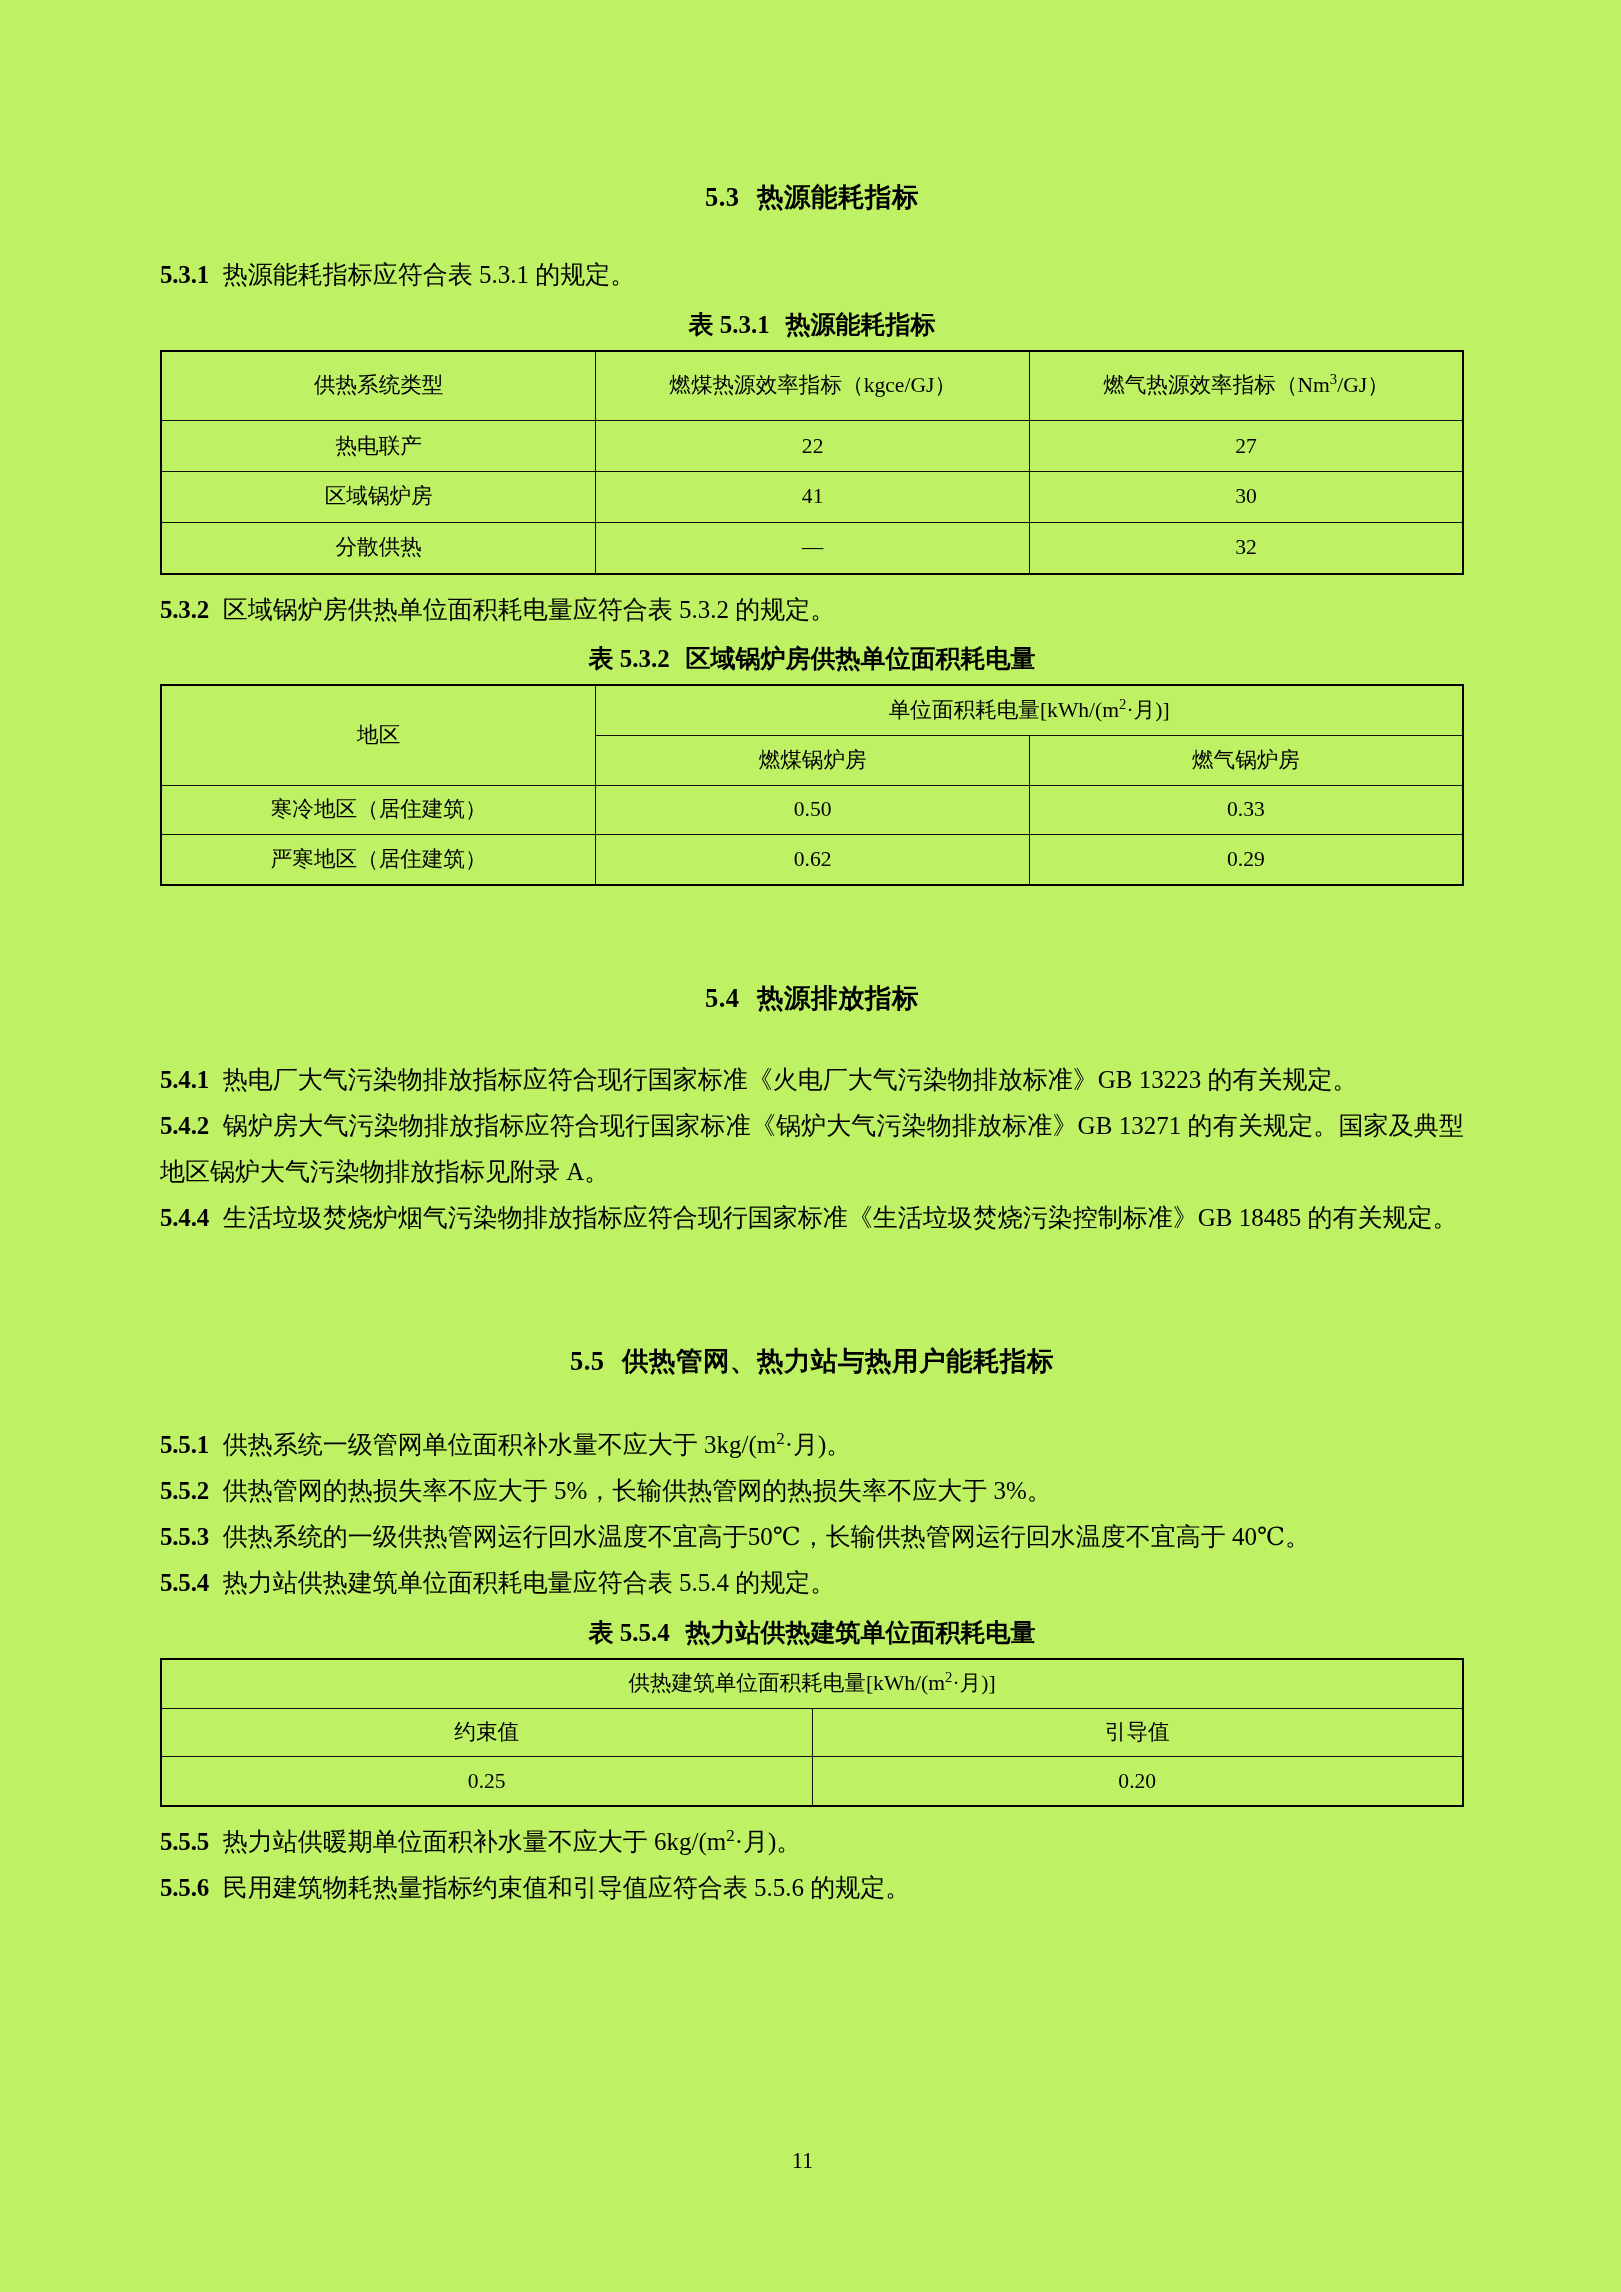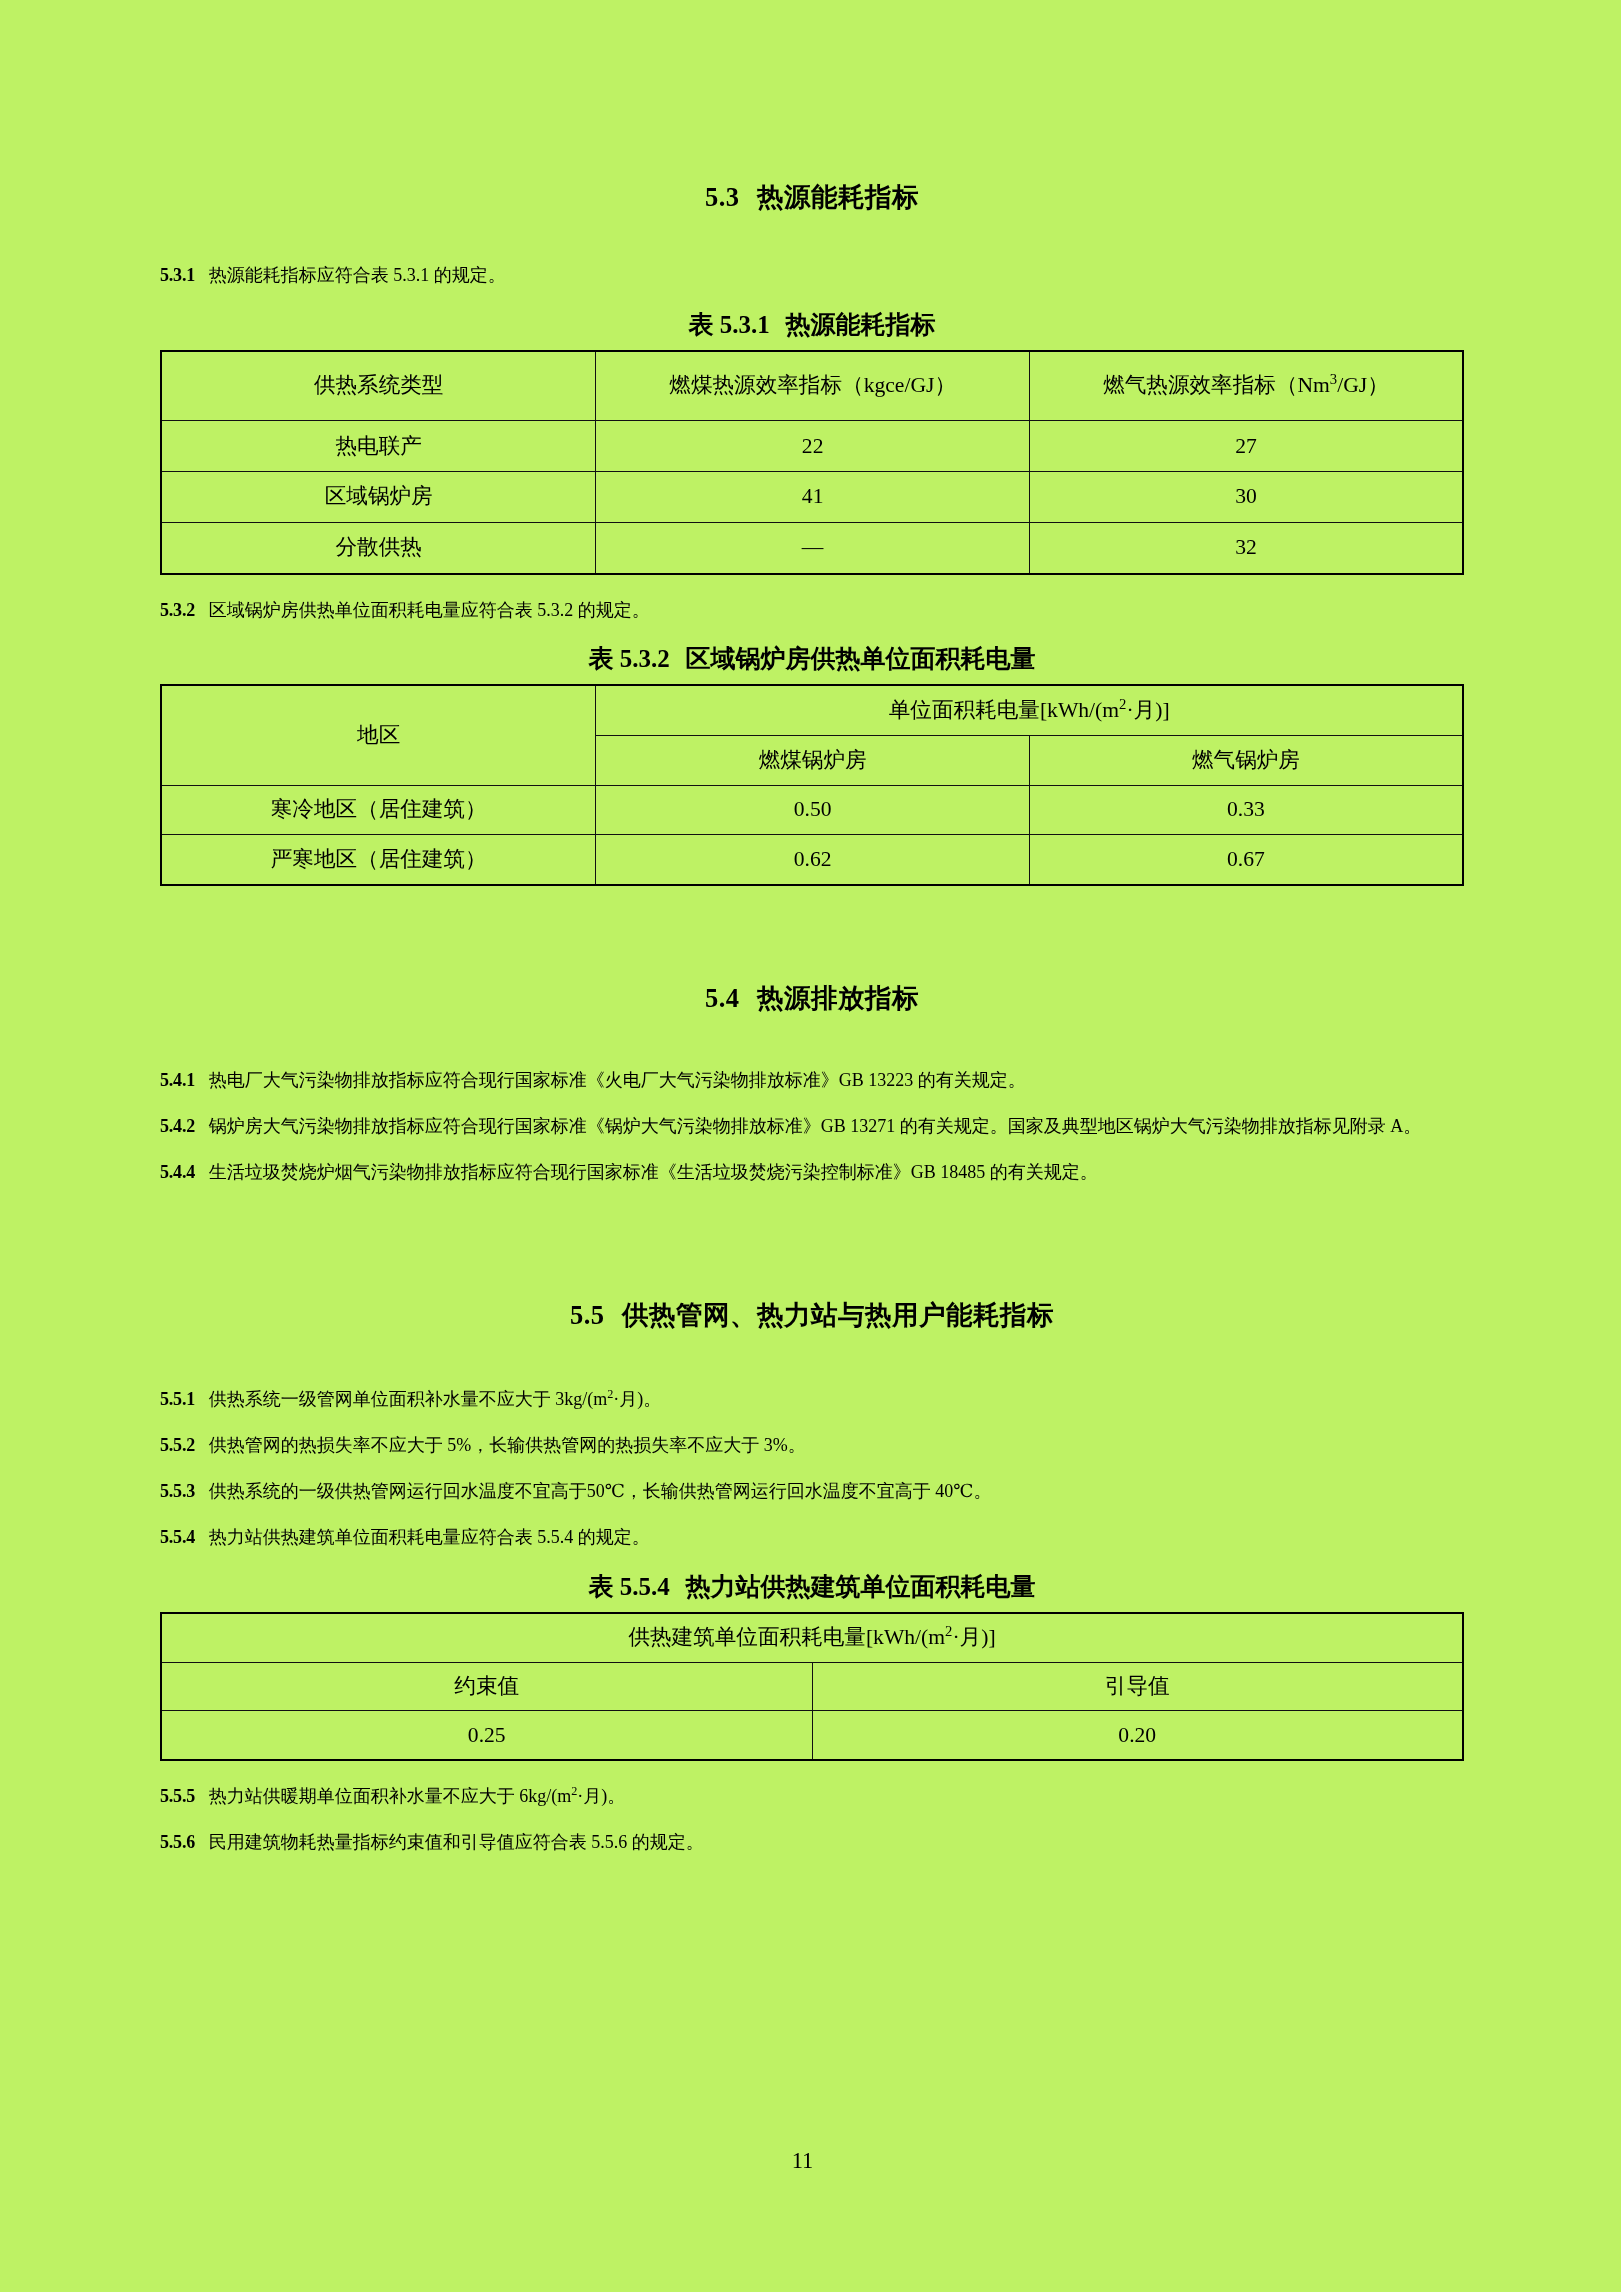--- a/index.html
+++ b/index.html
@@ -37,21 +37,21 @@
   }
   .sec-heading .num {
     margin-right: 17.6px;
   }
   .h-53 { margin-top: 61px; }
   .h-54 { margin-top: 94px; }
   .h-55 { margin-top: 102px; }
 
   
   .para {
-    font-size: 18px;
+    font-size: 25px;
     line-height: 46px;
     text-align: justify;
     text-justify: inter-ideograph;
     margin: 0;
     padding: 0;
     text-indent: 0;
   }
   .para .idx {
     font-weight: bold;
     margin-right: 13.7px;
@@ -176,21 +176,21 @@
           <td>燃气锅炉房</td>
         </tr>
         <tr>
           <td>寒冷地区（居住建筑）</td>
           <td>0.50</td>
           <td>0.33</td>
         </tr>
         <tr>
           <td>严寒地区（居住建筑）</td>
           <td>0.62</td>
-          <td>0.67</td>
+          <td>0.29</td>
         </tr>
       </tbody>
     </table>
 
     <div class="sec-heading h-54">
       <span class="num">5.4</span><span>热源排放指标</span>
     </div>
 
     <p class="para" style="margin-top:41px">
       <span class="idx">5.4.1</span><span>热电厂大气污染物排放指标应符合现行国家标准《火电厂大气污染物排放标准》GB 13223 的有关规定。</span>

